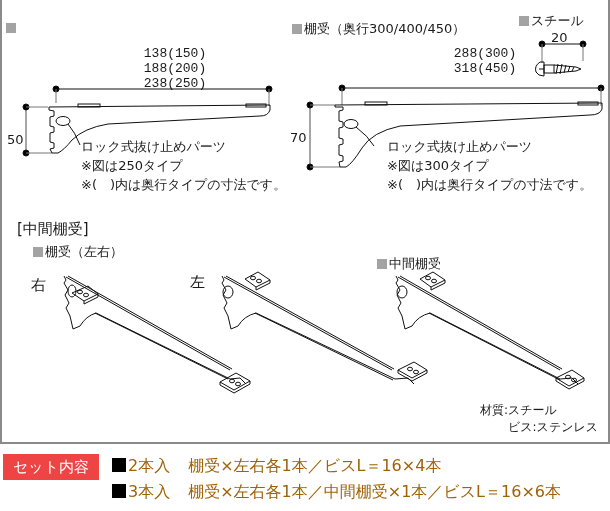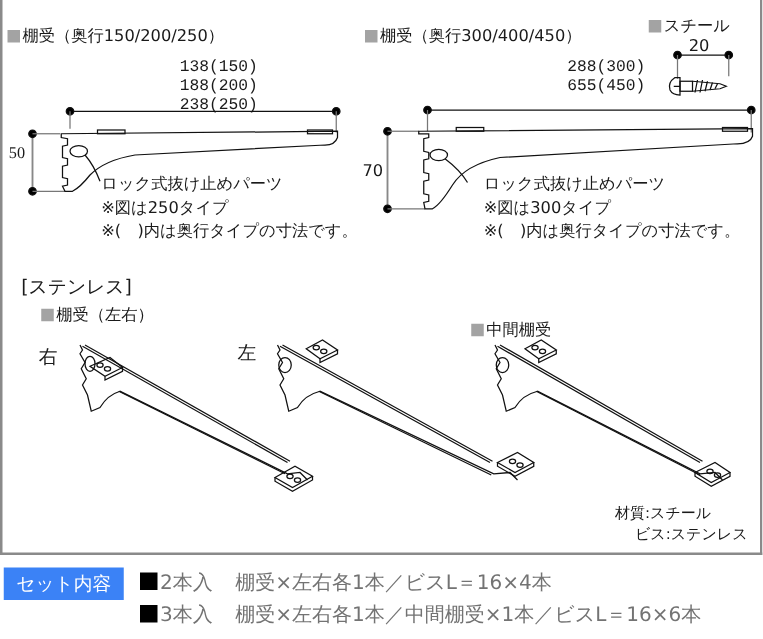--- a/index.html
+++ b/index.html
@@ -11,63 +11,63 @@
   }
   .txt { position: absolute; white-space: nowrap; color: #1a1a1a; }
   .sq { display: inline-block; width: 10px; height: 10px; background: #a3a3a3; margin-right: 2px; vertical-align: -1px; }
   .f12 { font-size: 12px; }
   .f13 { font-size: 13px; }
   .f15 { font-size: 15px; }
   .dim { text-align: center; line-height: 15px; font-size: 13px; font-family: Liberation Mono, monospace; }
   svg { position: absolute; left: 0; top: 0; }
   .set-badge {
     position: absolute; left: 3px; top: 454px; width: 96px; height: 26px;
-    background: #3b82f6; color: #fff; font-size: 15px; line-height: 26px; text-align: center;
+    background: #ef4444; color: #fff; font-size: 15px; line-height: 26px; text-align: center;
     font-family: "DejaVu Sans", sans-serif;
   }
-  .set-line { position: absolute; left: 112px; font-size: 16px; color: #737373; white-space: nowrap; }
+  .set-line { position: absolute; left: 112px; font-size: 16px; color: #a16207; white-space: nowrap; }
   .set-line .blk { display: inline-block; width: 14px; height: 14px; background: #000; margin-right: 2px; vertical-align: -1px; }
   .set-line .gap { display: inline-block; width: 18px; }
 </style>
 </head>
 <body>
 
 <div class="frame"></div>
 
-<div class="txt f13" style="left:6px;top:20px;"><span class="sq"></span><span>棚受（奥行150/200/250）</span></div>
+<div class="txt f13" style="left:6px;top:20px;"><span class="sq"></span></div>
 <div class="txt dim" style="left:120px;top:46px;width:110px;">
   <div>138(150)</div>
   <div>188(200)</div>
   <div>238(250)</div>
 </div>
-<div class="txt f13" style="left:7px;top:114px;font-family:Liberation Serif, serif;">50</div>
+<div class="txt f13" style="left:7px;top:132px;">50</div>
 <div class="txt f13" style="left:81px;top:138px;">ロック式抜け止めパーツ</div>
 <div class="txt f13" style="left:81px;top:157px;">※図は250タイプ</div>
 <div class="txt f13" style="left:81px;top:176px;">※(　)内は奥行タイプの寸法です。</div>
 
 <div class="txt f13" style="left:292px;top:20px;"><span class="sq"></span><span>棚受（奥行300/400/450）</span></div>
 <div class="txt dim" style="left:430px;top:46px;width:110px;">
   <div>288(300)</div>
-  <div>655(450)</div>
+  <div>318(450)</div>
 </div>
 <div class="txt f13" style="left:290px;top:130px;">70</div>
 <div class="txt f13" style="left:387px;top:138px;">ロック式抜け止めパーツ</div>
 <div class="txt f13" style="left:387px;top:157px;">※図は300タイプ</div>
 <div class="txt f13" style="left:387px;top:176px;">※(　)内は奥行タイプの寸法です。</div>
 
 <div class="txt f13" style="left:519px;top:12px;"><span class="sq"></span><span>スチール</span></div>
 <div class="txt f13" style="left:551px;top:30px;">20</div>
 
-<div class="txt f15" style="left:17px;top:220px;">[ステンレス]</div>
+<div class="txt f15" style="left:17px;top:220px;">[中間棚受]</div>
 <div class="txt f13" style="left:33px;top:243px;"><span class="sq"></span><span>棚受（左右）</span></div>
 <div class="txt f15" style="left:31px;top:276px;">右</div>
 <div class="txt f15" style="left:190px;top:273px;">左</div>
 <div class="txt f13" style="left:377px;top:255px;"><span class="sq"></span><span>中間棚受</span></div>
 
-<div class="txt f12" style="left:492px;top:402px;text-align:center;">材質:スチール</div>
+<div class="txt f12" style="left:480px;top:402px;text-align:center;">材質:スチール</div>
 <div class="txt f12" style="left:508px;top:419px;">ビス:ステンレス</div>
 
 <svg width="610" height="444" viewBox="0 0 610 444" fill="none" stroke="#111" stroke-width="1">
 
   <g>
 
     <line x1="56" y1="89" x2="269" y2="89"></line>
     <circle cx="56" cy="89" r="3" fill="#000"></circle>
     <circle cx="269" cy="89" r="3" fill="#000"></circle>
     <line x1="56" y1="89" x2="56" y2="103" stroke="#777"></line>

